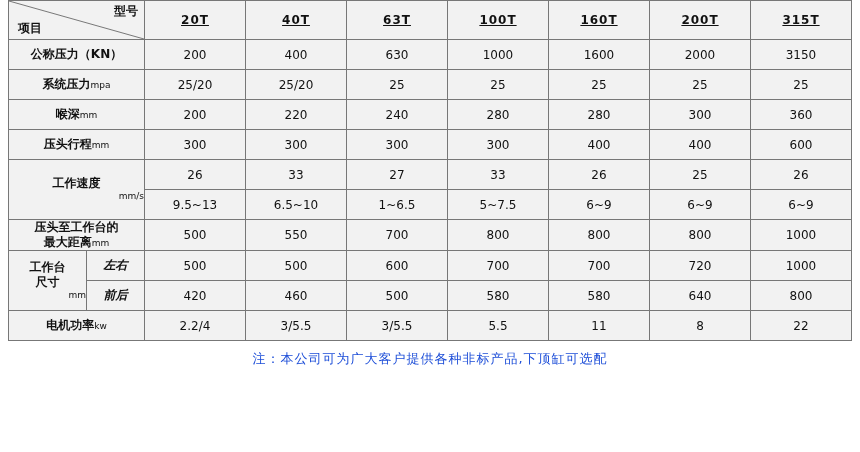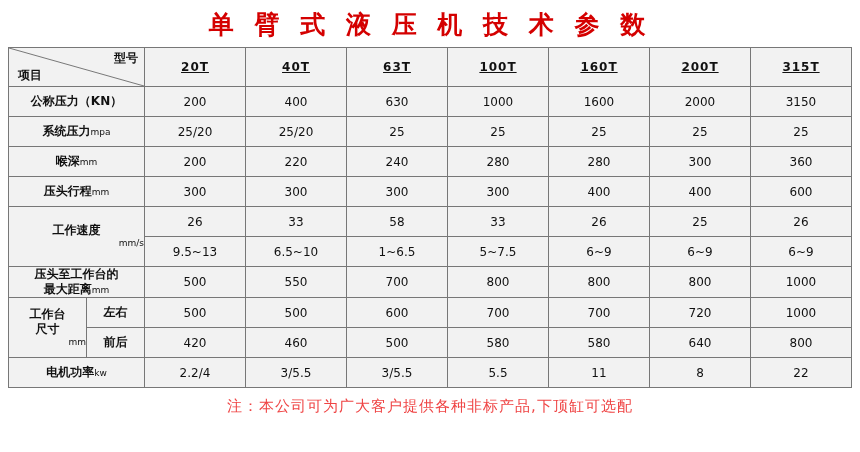--- a/index.html
+++ b/index.html
@@ -92,35 +92,35 @@
     font-size: 9px;
     font-weight: normal;
     text-align: right;
   }
   .val {
     font-size: 12px;
   }
   .sublabel {
     font-size: 12px;
     font-weight: bold;
+    font-style: italic;
   }
   .note {
     text-align: center;
-    font-size: 15px;
-    color: #ef4444;
+    font-size: 13px;
+    color: #1d4ed8;
     padding-top: 9px;
     letter-spacing: 1px;
   }
 </style>
 </head>
 <body>
 
 <div class="page">
 
-  <div class="title">单 臂 式 液 压 机 技 术 参 数</div>
 
   <div class="table-wrap">
     <table class="spec">
       <colgroup>
         <col style="width:78px">
         <col style="width:58px">
         <col style="width:101px">
         <col style="width:101px">
         <col style="width:101px">
         <col style="width:101px">
@@ -201,21 +201,21 @@
         <td class="val">600</td>
       </tr>
 
       <tr>
         <td class="rowlabel" colspan="2" rowspan="2">
           <div>工作速度</div>
           <div class="sub">mm/s</div>
         </td>
         <td class="val">26</td>
         <td class="val">33</td>
-        <td class="val">58</td>
+        <td class="val">27</td>
         <td class="val">33</td>
         <td class="val">26</td>
         <td class="val">25</td>
         <td class="val">26</td>
       </tr>
 
       <tr>
         <td class="val">9.5~13</td>
         <td class="val">6.5~10</td>
         <td class="val">1~6.5</td>

